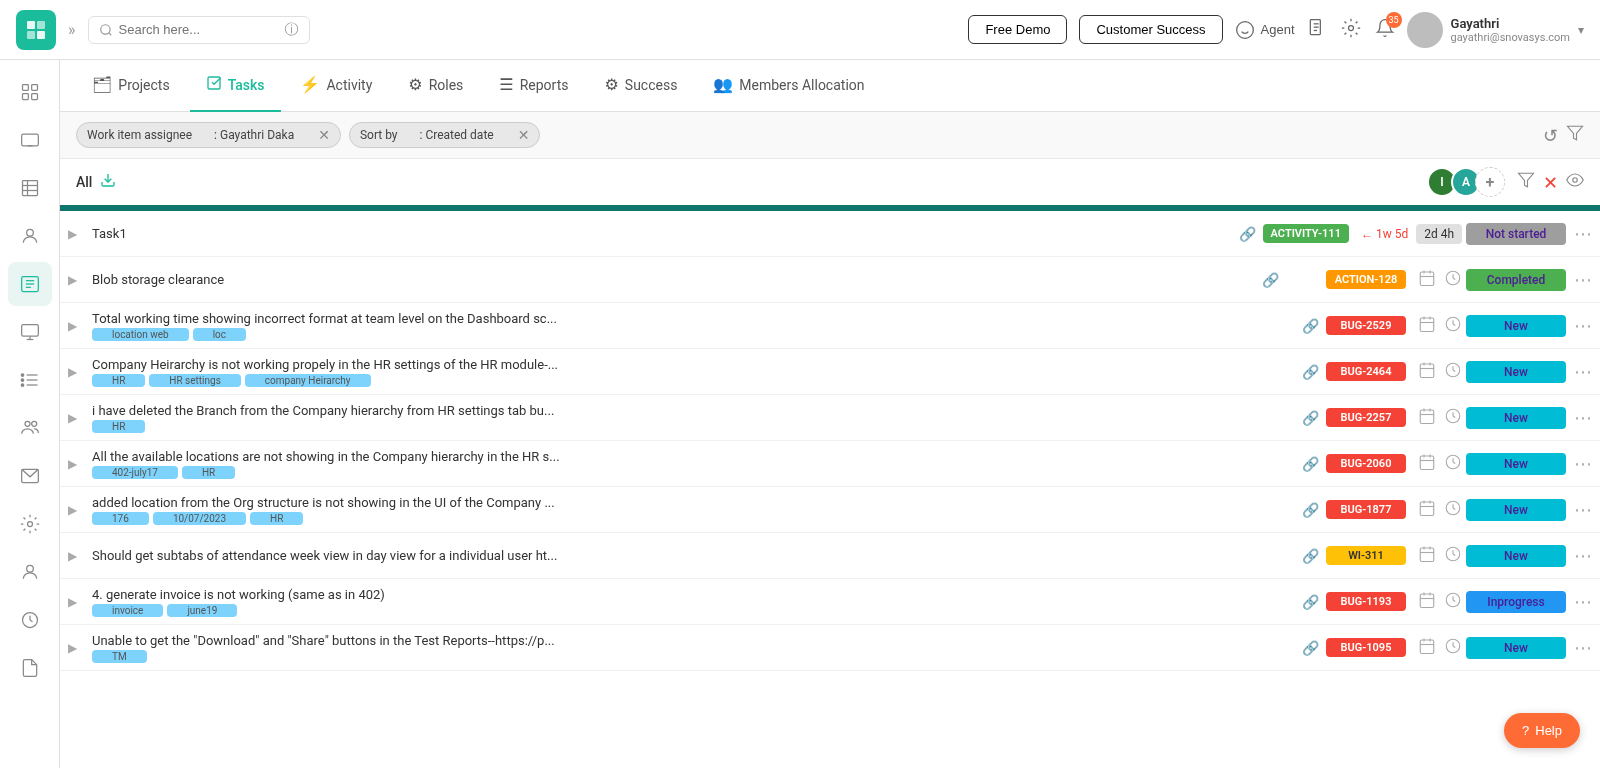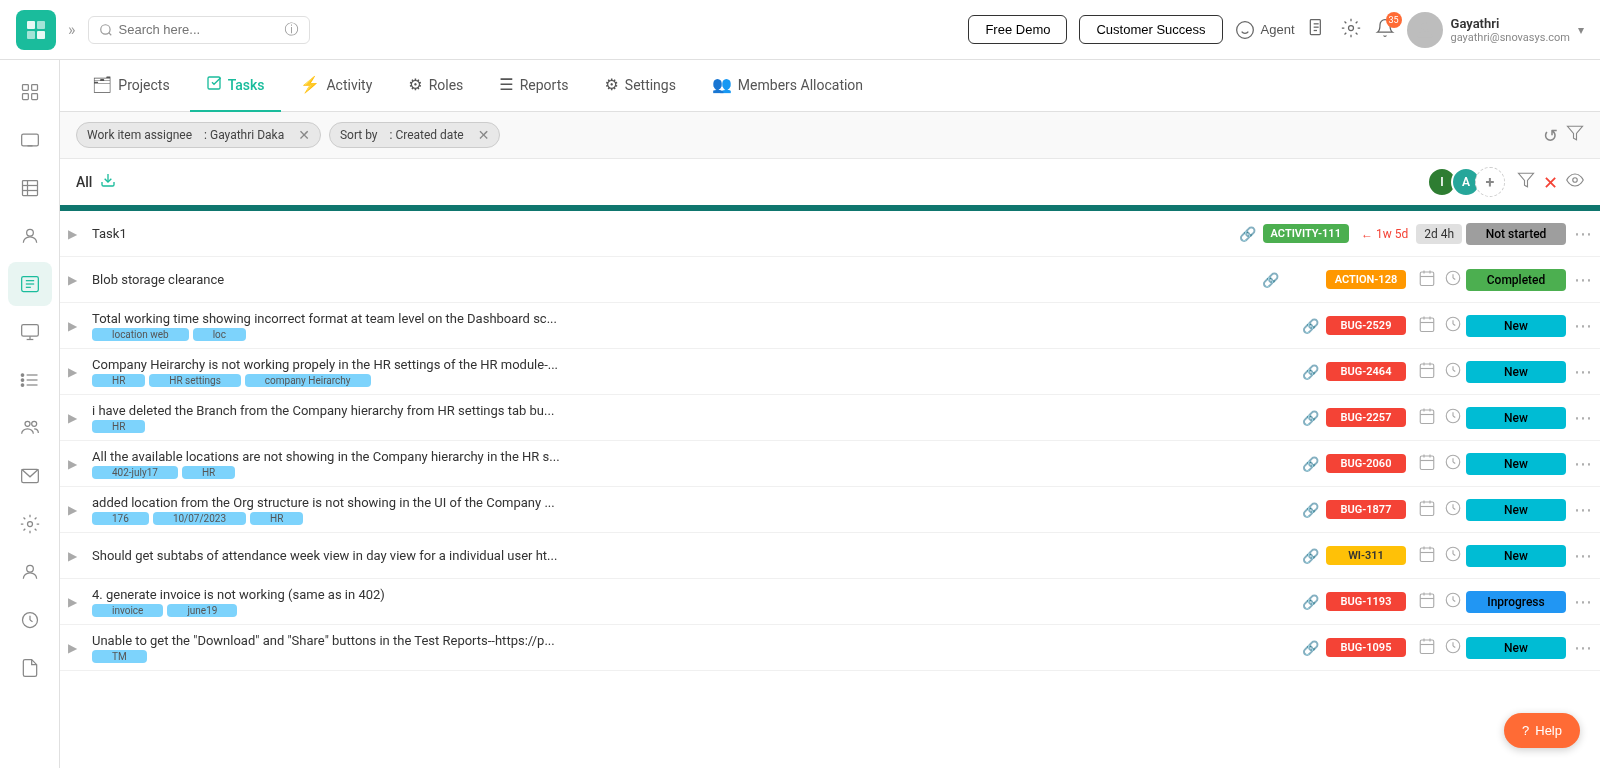--- a/index.html
+++ b/index.html
@@ -35,21 +35,21 @@
     .content { flex: 1; display: flex; flex-direction: column; overflow: hidden; background: #fff; }
     
     
     .nav-tabs { display: flex; align-items: center; background: #fff; border-bottom: 1px solid #e0e0e0; padding: 0 16px; height: 52px; gap: 4px; }
     .nav-tab { display: flex; align-items: center; gap: 6px; padding: 0 16px; height: 52px; cursor: pointer; font-size: 14px; color: #555; border-bottom: 2px solid transparent; text-decoration: none; }
     .nav-tab.active { color: #1abc9c; border-bottom: 2px solid #1abc9c; font-weight: 500; }
     .nav-tab-icon { font-size: 16px; }
 
     
     .filters-bar { display: flex; align-items: center; padding: 10px 16px; background: #f9f9f9; border-bottom: 1px solid #e8e8e8; gap: 8px; }
-    .filter-chip { display: flex; align-items: center; gap: 12px; background: #e8e8e8; border: 1px solid #ccc; border-radius: 20px; padding: 4px 10px; font-size: 12px; color: #444; }
+    .filter-chip { display: flex; align-items: center; gap: 22px; background: #e8e8e8; border: 1px solid #ccc; border-radius: 20px; padding: 4px 10px; font-size: 12px; color: #444; }
     .filter-chip-close { cursor: pointer; color: #888; font-size: 14px; margin-left: 2px; }
     .filter-spacer { flex: 1; }
     .filter-refresh { font-size: 18px; color: #888; cursor: pointer; }
     .filter-funnel { font-size: 18px; color: #888; cursor: pointer; }
 
     
     .table-controls { display: flex; align-items: center; padding: 8px 16px; background: #fff; border-bottom: 6px solid #0f766e; }
     .all-label { font-weight: 500; font-size: 14px; color: #333; margin-right: 8px; }
     .download-icon { color: #1abc9c; font-size: 16px; cursor: pointer; }
     .tc-spacer { flex: 1; }
@@ -74,21 +74,21 @@
     .task-link-icon { color: #ff9800; font-size: 14px; margin-right: 6px; flex-shrink: 0; }
     .task-id-badge { border-radius: 4px; padding: 3px 8px; font-size: 11px; font-weight: 600; color: #fff; min-width: 80px; text-align: center; flex-shrink: 0; margin-right: 8px; }
     .badge-green { background: #4caf50; }
     .badge-orange { background: #ff9800; margin-left: 40px; }
     .badge-red { background: #f44336; }
     .badge-yellow { background: #ffc107; color: #333; }
     .task-arrow { color: #f44336; font-size: 12px; margin: 0 4px; flex-shrink: 0; }
     .task-time-box { background: #e0e0e0; border-radius: 4px; padding: 3px 8px; font-size: 12px; color: #333; margin: 0 4px; flex-shrink: 0; }
     .task-cal-icon { font-size: 18px; color: #888; margin: 0 4px; flex-shrink: 0; }
     .task-clock-icon { font-size: 18px; color: #888; margin: 0 4px; flex-shrink: 0; }
-    .task-status { border-radius: 4px; padding: 4px 12px; font-size: 12px; font-weight: 500; color: #000000; min-width: 100px; text-align: center; flex-shrink: 0; }
+    .task-status { border-radius: 4px; padding: 4px 12px; font-size: 12px; font-weight: 500; color: #4c1d95; min-width: 100px; text-align: center; flex-shrink: 0; }
     .status-not-started { background: #9e9e9e; }
     .status-completed { background: #4caf50; }
     .status-new { background: #00bcd4; }
     .status-inprogress { background: #2196f3; }
     .task-more { color: #aaa; font-size: 18px; cursor: pointer; margin-left: 8px; flex-shrink: 0; }
 
     
     .help-btn { position: fixed; bottom: 20px; right: 20px; background: #ff6b35; color: #fff; border: none; border-radius: 20px; padding: 10px 18px; font-size: 13px; cursor: pointer; display: flex; align-items: center; gap: 6px; box-shadow: 0 2px 8px rgba(0,0,0,0.2); }
 
     
@@ -287,21 +287,21 @@
       <a class="nav-tab">
         <span class="nav-tab-icon">⚙</span>
         <span>Roles</span>
       </a>
       <a class="nav-tab">
         <span class="nav-tab-icon">☰</span>
         <span>Reports</span>
       </a>
       <a class="nav-tab">
         <span class="nav-tab-icon">⚙</span>
-        <span>Settings</span>
+        <span>Success</span>
       </a>
       <a class="nav-tab">
         <span class="nav-tab-icon">👥</span>
         <span>Members Allocation</span>
       </a>
     </div>
 
     <div class="filters-bar">
       <div class="filter-chip">
         <span>Work item assignee</span>

